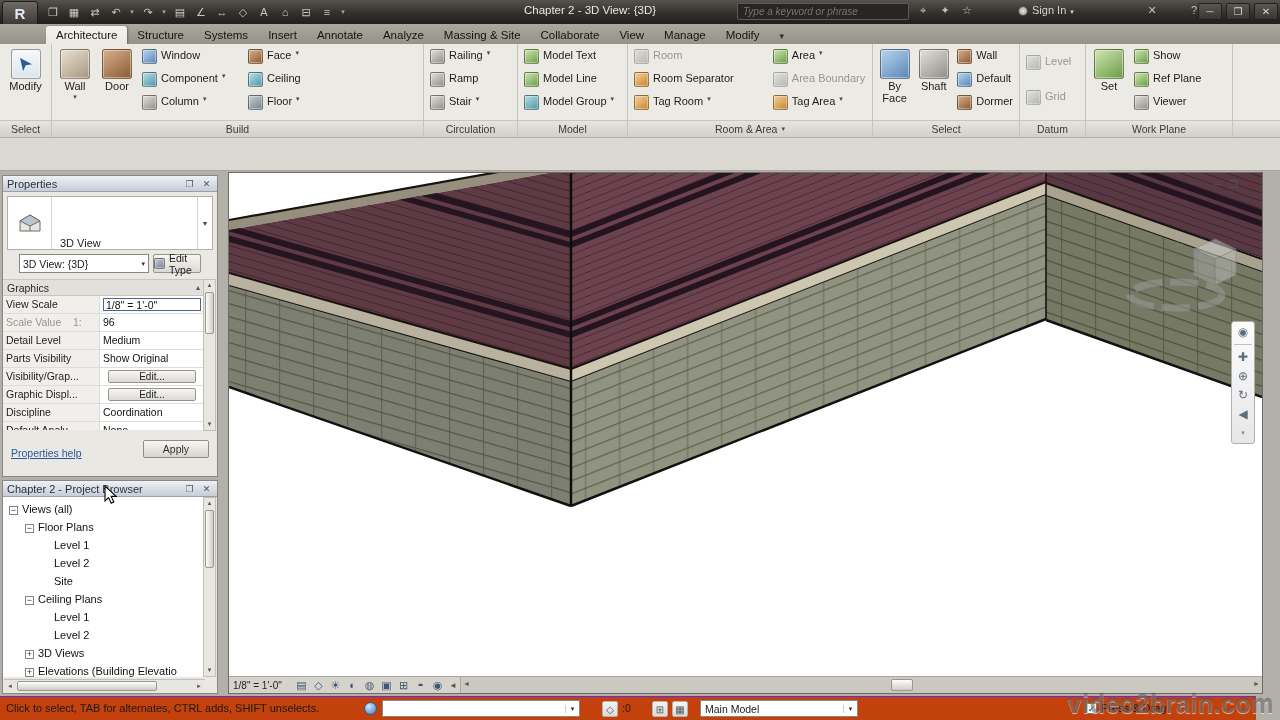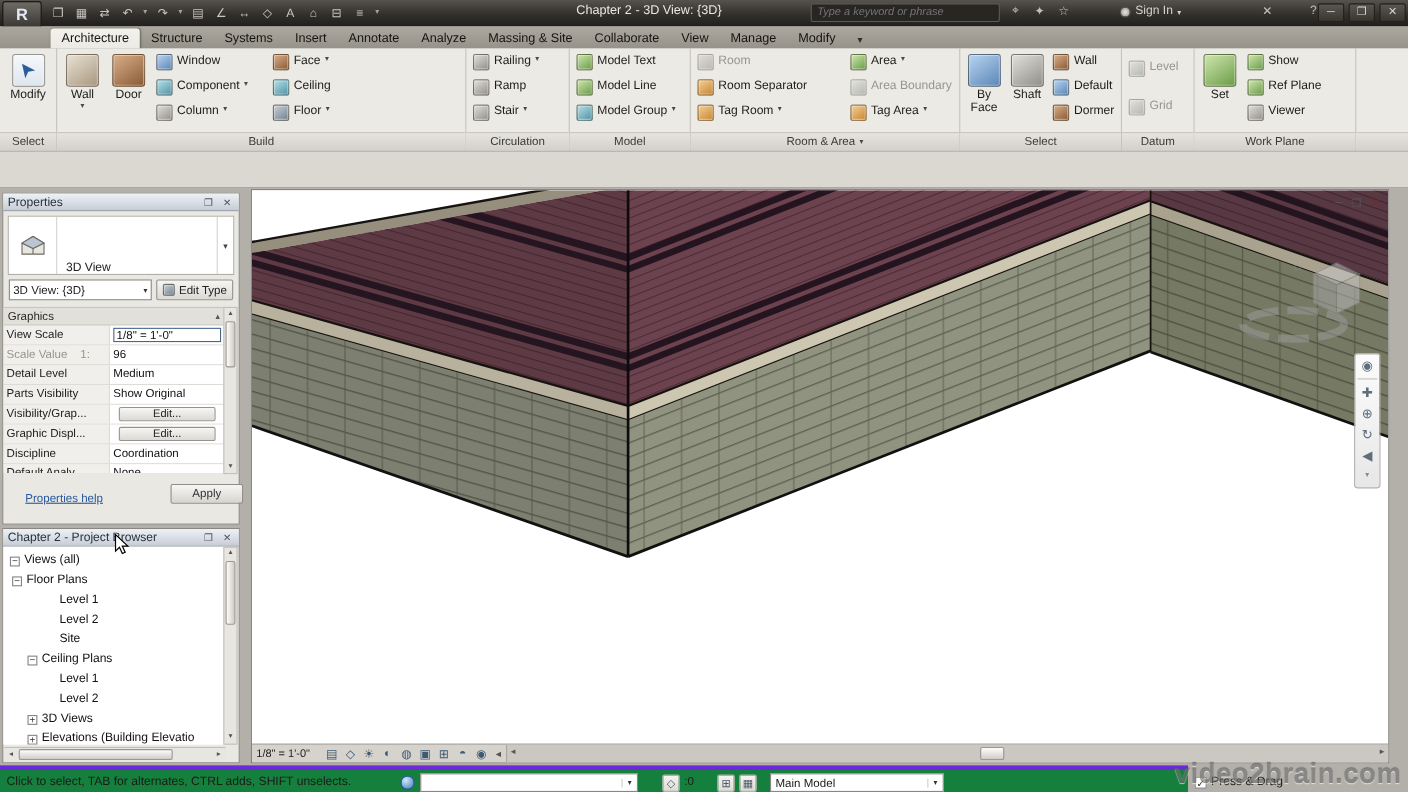--- a/index.html
+++ b/index.html
@@ -52,37 +52,37 @@
 
 
 .palette{position:absolute;left:2px;width:216px;background:#eae8e3;border:1px solid #8a8782}
 .pal-head{height:16px;background:linear-gradient(#eef1f5,#c7cdd7);border-bottom:1px solid #9aa0aa;font-size:11px;color:#26323e;display:flex;align-items:center;padding:0 4px;gap:4px}
 .pal-head .ttl{flex:1;white-space:nowrap;overflow:hidden}
 .hic{width:13px;height:12px;font-size:9px;line-height:12px;text-align:center;color:#4a5560}
 .typebox{margin:4px;height:54px;background:#fff;border:1px solid #b2afa9;display:flex}
 .typebox .iconcell{width:44px;border-right:1px solid #d5d3cf;display:flex;align-items:center;justify-content:center}
 .typebox .tname{flex:1;display:flex;align-items:flex-end;padding-left:8px;font-size:11px;color:#222}
 .typebox .dropcell{width:15px;border-left:1px solid #d5d3cf;display:flex;align-items:center;justify-content:center;font-size:8px;color:#444}
-.selrow{display:flex;margin:0 5px;gap:4px;height:19px}
+.selrow{display:flex;margin:0 16px;gap:4px;height:19px}
 .combo{flex:none;width:130px;background:#fff;border:1px solid #8a8782;font-size:10.5px;display:flex;align-items:center;padding:0 3px;color:#222}
 .combo .cv{flex:1;white-space:nowrap;overflow:hidden}
 .combo .ca{font-size:7px;color:#333}
 .etbtn{flex:1;background:linear-gradient(#f7f6f3,#dcd9d4);border:1px solid #969390;border-radius:2px;font-size:10.5px;display:flex;align-items:center;justify-content:center;gap:4px;color:#222}
 .grid{margin-top:6px;margin-right:13px;overflow:hidden;height:151px;border-top:1px solid #c9c6c0}
 .sect{height:16px;background:#e2e0db;border-bottom:1px solid #c9c6c0;font-size:10.5px;color:#2c2a27;display:flex;align-items:center;padding:0 4px}
 .sect .sx{margin-left:auto;font-size:8px;color:#555}
 .prow{display:flex;height:18px;border-bottom:1px solid #dedcd7;font-size:10.5px}
 .pl{width:97px;background:#f0efec;border-right:1px solid #dedcd7;padding:2px 3px;color:#222;white-space:nowrap;overflow:hidden}
 .pv{flex:1;background:#fff;padding:2px 3px;white-space:nowrap;overflow:hidden;color:#111}
 .pv .scombo{display:block;height:13px;border:1px solid #46688e;padding:0 2px;line-height:12px}
 .ebtn{display:block;margin:0 auto;width:88px;height:13px;background:linear-gradient(#f7f6f4,#dcdad5);border:1px solid #969390;border-radius:2px;font-size:10px;text-align:center;line-height:11px;color:#222}
 .vscroll{position:absolute;width:13px;background:#e8e6e1;border:1px solid #c2bfb9}
 .vthumb{position:absolute;left:1px;width:9px;background:linear-gradient(90deg,#fdfdfc,#cfccc6);border:1px solid #9a978f;border-radius:2px}
 .sarrow{position:absolute;left:0;width:11px;height:11px;font-size:6px;text-align:center;line-height:11px;color:#555}
-.propfoot{position:absolute;left:12px;bottom:0;width:100%;height:44px}
+.propfoot{position:absolute;left:0;bottom:0;width:100%;height:44px}
 .phelp{position:absolute;left:8px;top:15px;font-size:10.5px;color:#2858a0;text-decoration:underline}
 .applybtn{position:absolute;right:8px;top:8px;width:66px;height:18px;background:linear-gradient(#f7f6f4,#d8d5d0);border:1px solid #918e8a;border-radius:2px;font-size:10.5px;text-align:center;line-height:16px;color:#333}
 
 
 .tree{background:#fff;height:180px;margin-right:13px;overflow:hidden;font-size:11px}
 .titem{display:flex;align-items:flex-end;height:18px;gap:4px;white-space:nowrap;color:#111}
 .exp{width:9px;height:9px;border:1px solid #848484;background:#fff;flex:none;font-size:9px;line-height:7px;text-align:center;color:#333}
 .exp.minus::before{content:"−"}
 .exp.plus::before{content:"+"}
 .noexp{width:9px;flex:none}
@@ -103,21 +103,21 @@
 .nvsep{width:18px;height:1px;background:#c4c1bb}
 .vcb{position:absolute;left:0;bottom:0;width:100%;height:17px;background:#d6d3cd;border-top:1px solid #aaa7a1;display:flex;align-items:center;font-size:10px;color:#222}
 .vcb-scale{width:64px;padding:0 4px;white-space:nowrap;overflow:hidden}
 .vci{width:17px;text-align:center;font-size:11px;color:#3d5a72}
 .vci.arr{font-size:8px;color:#555;width:14px}
 .hscroll{position:relative;flex:1;height:100%;background:#cbc8c2;border-left:1px solid #aaa7a1}
 .hthumb{position:absolute;left:430px;top:2px;width:22px;height:12px;background:linear-gradient(#fdfdfc,#cfccc6);border:1px solid #9a978f;border-radius:2px}
 .hsa{position:absolute;top:3px;font-size:7px;color:#555}
 
 
-.statusbar{position:absolute;left:0;top:696px;width:1080px;height:24px;background:#15803d;border-top:4px solid #6d28d9;font-size:11px;color:#1b1a18}
+.statusbar{position:absolute;left:0;top:696px;width:1256px;height:24px;background:#c2410c;border-top:1px solid #6d28d9;font-size:11px;color:#1b1a18}
 .sb-msg{position:absolute;left:6px;top:5px;white-space:nowrap}
 .sb-globe{position:absolute;left:364px;top:5px;width:13px;height:13px;border-radius:50%;background:radial-gradient(circle at 35% 30%,#cfe8ff,#3d7ab8);border:1px solid #2a5a8a}
 .sb-combo{position:absolute;top:3px;height:17px;background:#fff;border:1px solid #8a8782;display:flex;align-items:center;font-size:10.5px}
 .sb-combo .t{flex:1;padding:0 4px;white-space:nowrap;overflow:hidden}
 .sb-combo .c{width:14px;text-align:center;font-size:7px;border-left:1px solid #cfccc6;color:#333}
 .sbi{position:absolute;top:4px;width:16px;height:16px;text-align:center;line-height:15px;font-size:10px;color:#4c5a66;border:1px solid #b5b2ac;border-radius:2px;background:linear-gradient(#f5f4f2,#dedbd5)}
 .sb-count{position:absolute;left:622px;top:5px;font-size:10.5px}
 .sb-check{position:absolute;left:1086px;top:5px;display:flex;align-items:center;gap:4px;white-space:nowrap}
 .cbox{width:11px;height:11px;background:#fff;border:1px solid #7a7a7a;font-size:9px;line-height:10px;text-align:center;color:#222}
 .watermark{position:absolute;right:6px;bottom:1px;font-size:25px;font-weight:bold;color:#6f6f6f;opacity:.62;letter-spacing:.5px;text-shadow:0 1px 1px #ffffff,0 -1px 1px #4a4a4a;z-index:50}
@@ -507,21 +507,21 @@
     <div class="pal-head">
       <span class="ttl">Chapter 2 - Project Browser</span>
       <span class="hic">❐</span>
       <span class="hic">✕</span>
     </div>
     <div class="tree">
       <div class="titem" style="padding-left:6px">
         <span class="exp minus"></span>
         <span>Views (all)</span>
       </div>
-      <div class="titem" style="padding-left:8px">
+      <div class="titem" style="padding-left:22px">
         <span class="exp minus"></span>
         <span>Floor Plans</span>
       </div>
       <div class="titem" style="padding-left:38px">
         <span class="noexp"></span>
         <span>Level 1</span>
       </div>
       <div class="titem" style="padding-left:38px">
         <span class="noexp"></span>
         <span>Level 2</span>

